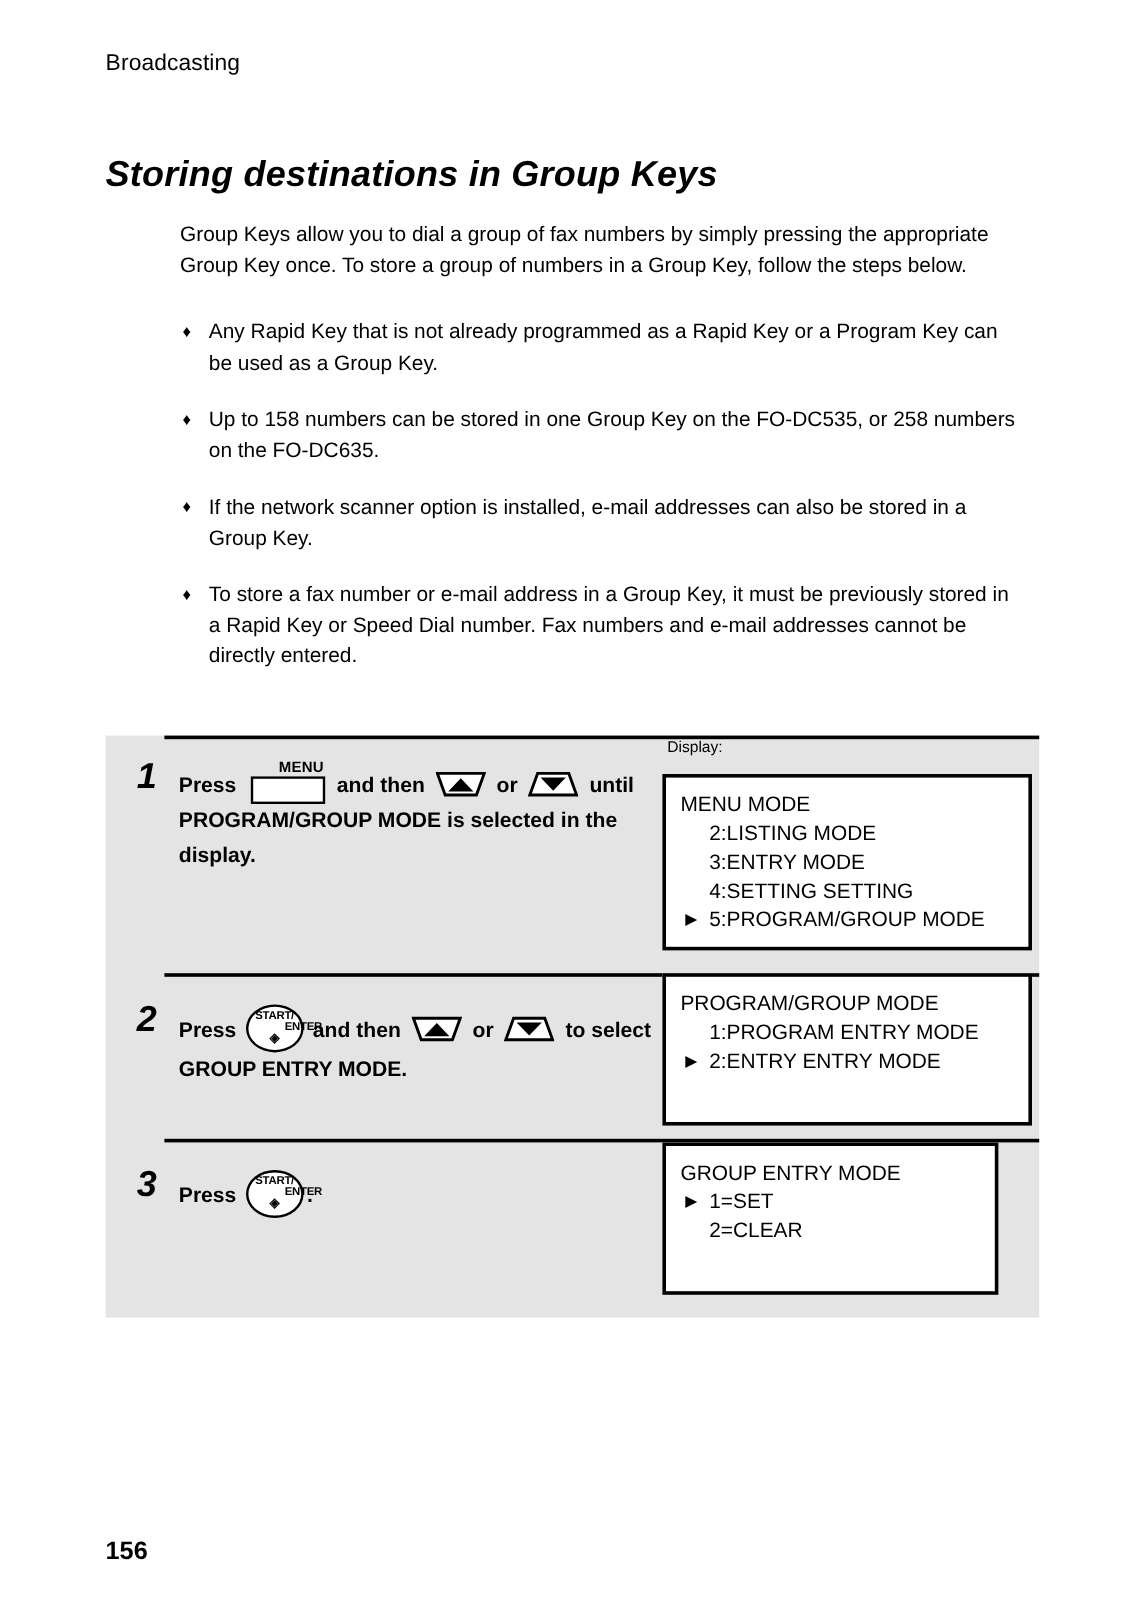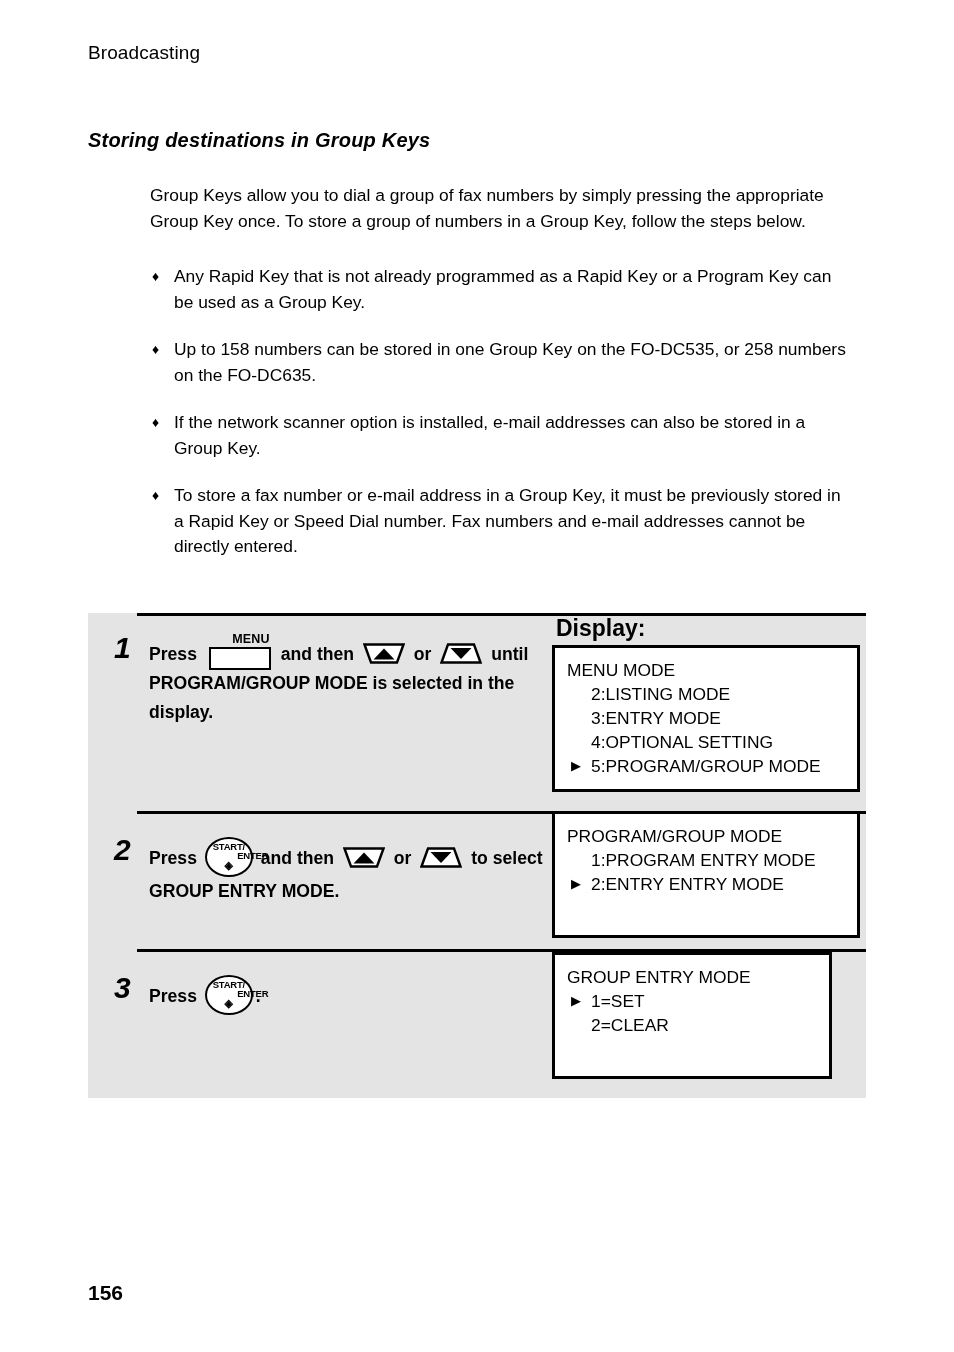--- a/index.html
+++ b/index.html
@@ -23,21 +23,21 @@
     top: 42px;
     font-size: 19px;
     letter-spacing: 0.1px;
   }
 
   
   .section-title {
     position: absolute;
     left: 88px;
     top: 129px;
-    font-size: 20px;
+    font-size: 30px;
     font-weight: bold;
     font-style: italic;
     letter-spacing: 0.2px;
   }
 
   
   .body-block {
     position: absolute;
     left: 150px;
     top: 183px;
@@ -168,22 +168,22 @@
     margin: 0 4px;
     vertical-align: -6px;
   }
   .key-arrow svg { display: block; }
 
   
   .display-label {
     position: absolute;
     left: 556px;
     top: 615px;
-    font-size: 23px;
-    font-weight: bold;
+    font-size: 13px;
+    font-weight: normal;
   }
   .lcd {
     position: absolute;
     background: #ffffff;
     border: 3px solid #000000;
     box-sizing: border-box;
     padding: 10px 24px 0 12px;
     font-size: 17.4px;
     line-height: 24px;
     font-weight: normal;
@@ -316,21 +316,21 @@
     </span><span>.</span>
   </div>
 </div>
 
 <div class="display-label">Display:</div>
 
 <div class="lcd" style="left:552px; top:645px; width:308px; height:147px;">
   <div class="ln">MENU MODE</div>
   <div class="ln indent">2:LISTING MODE</div>
   <div class="ln indent">3:ENTRY MODE</div>
-  <div class="ln indent">4:OPTIONAL SETTING</div>
+  <div class="ln indent">4:SETTING SETTING</div>
   <div class="ln sel"><span class="cursor">▶</span><span>5:PROGRAM/GROUP MODE</span></div>
 </div>
 
 <div class="lcd" style="left:552px; top:811px; width:308px; height:127px;">
   <div class="ln">PROGRAM/GROUP MODE</div>
   <div class="ln indent">1:PROGRAM ENTRY MODE</div>
   <div class="ln sel"><span class="cursor">▶</span><span>2:ENTRY ENTRY MODE</span></div>
 </div>
 
 <div class="lcd" style="left:552px; top:952px; width:280px; height:127px;">

